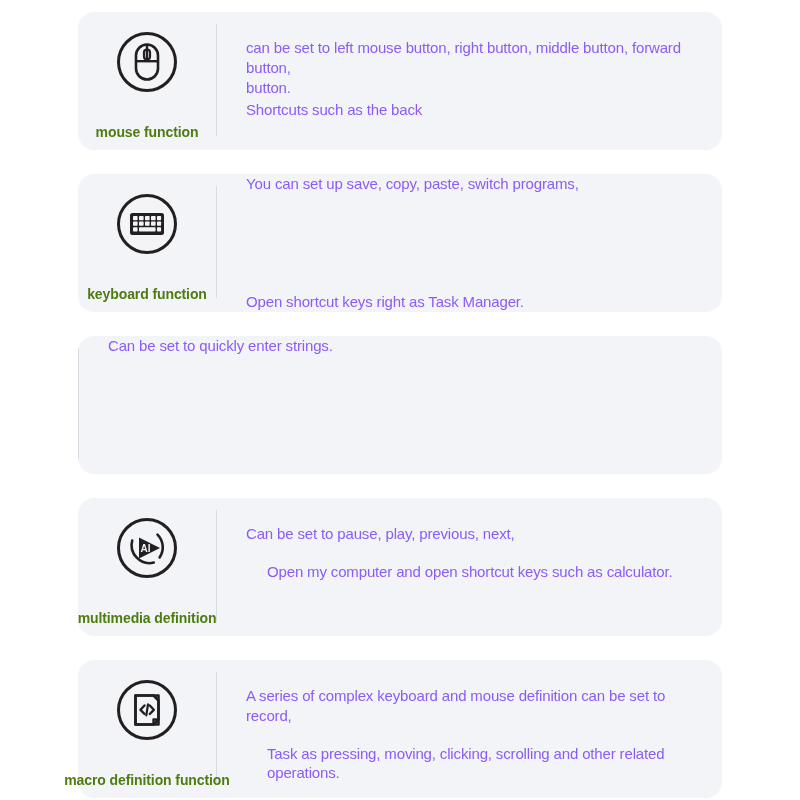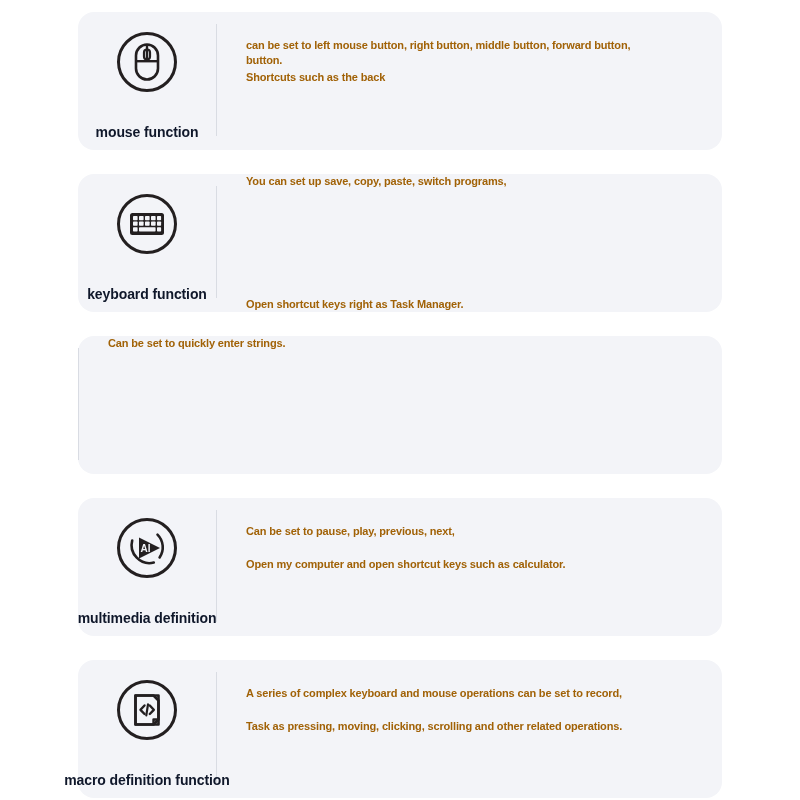--- a/index.html
+++ b/index.html
@@ -52,21 +52,21 @@
   }
   .icon-wrap svg { display: block; width: 64px; height: 64px; }
   .icon-label {
     position: absolute;
     left: 50%;
     transform: translateX(-50%);
     bottom: 10px;
     white-space: nowrap;
     font-size: 14px;
     font-weight: 700;
-    color: #0f172a;
+    color: #4d7c0f;
     letter-spacing: -0.1px;
   }
 
   
   .divider {
     width: 1px;
     background: #d9dce3;
     margin: 12px 0 14px 0;
     flex: 0 0 1px;
     align-self: stretch;
@@ -78,28 +78,28 @@
     padding: 0 18px 0 29px;
     display: flex;
     flex-direction: column;
     justify-content: space-between;
   }
   .text-col.top-aligned {
     justify-content: flex-start;
     padding-top: 26px;
   }
   .desc-line {
-    font-size: 11px;
-    font-weight: 700;
-    color: #a16207;
+    font-size: 15px;
+    font-weight: 400;
+    color: #8b5cf6;
     line-height: 1.32;
     letter-spacing: -0.15px;
   }
   .gap-sm { margin-top: 3px; }
-  .gap-md { margin-top: 18px; }
+  .gap-md { margin-top: 18px; margin-left: 21px; }
   .gap-lg { margin-top: 22px; }
 </style>
 </head>
 <body>
 
 <div class="page">
 
   <div class="card">
     <div class="icon-col">
       <div class="icon-wrap">
@@ -190,18 +190,18 @@
           <path d="M38.5 46.5 L38.5 41.5 L43.5 41.5" fill="none" stroke="#231f20" stroke-width="2.4" stroke-linejoin="round"></path>
           <path d="M29.5 27.5 L25.5 31.8 L29.5 36" fill="none" stroke="#231f20" stroke-width="2.4" stroke-linecap="round" stroke-linejoin="round"></path>
           <path d="M34.8 27.5 L38.8 31.8 L34.8 36" fill="none" stroke="#231f20" stroke-width="2.4" stroke-linecap="round" stroke-linejoin="round"></path>
           <path d="M33 26.3 L31.3 37.3" fill="none" stroke="#231f20" stroke-width="2.2" stroke-linecap="round"></path>
         </svg>
       </div>
       <div class="icon-label">macro definition function</div>
     </div>
     <div class="divider"></div>
     <div class="text-col top-aligned">
-      <div class="desc-line">A series of complex keyboard and mouse operations can be set to record,</div>
+      <div class="desc-line">A series of complex keyboard and mouse definition can be set to record,</div>
       <div class="desc-line gap-md">Task as pressing, moving, clicking, scrolling and other related operations.</div>
     </div>
   </div>
 
 </div>
 
 </body></html>

